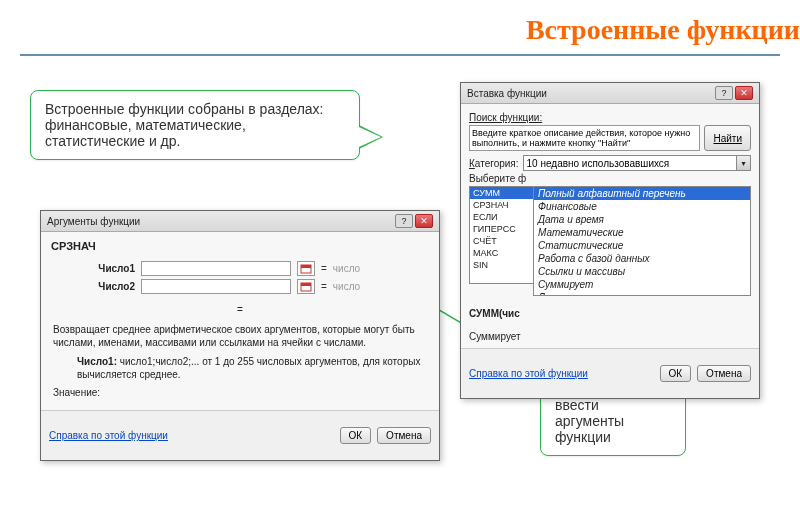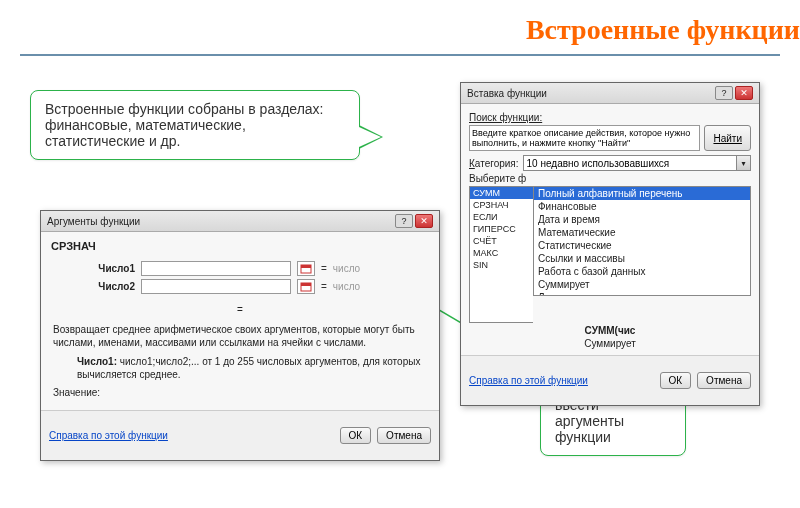--- a/index.html
+++ b/index.html
@@ -30,29 +30,29 @@
 .lbl { font-size: 10px; margin: 2px 0; }
 .lbl u { text-decoration: underline; }
 .searchbox { display:flex; gap:4px; margin-bottom:4px; }
 .searchbox textarea { flex:1; height:26px; font-size:9px; padding:2px; resize:none; border:1px solid #999; background:#fff; font-family:inherit; }
 .btn { background:linear-gradient(#fafafa,#ddd); border:1px solid #888; border-radius:3px; padding:2px 8px; font-size:10px; cursor:pointer; }
 .row { display:flex; align-items:center; gap:4px; margin:2px 0; }
 .combo { position:relative; flex:1; }
 .combo-input { width:100%; border:1px solid #888; background:#fff; padding:1px 14px 1px 3px; font-size:10px; height:16px; }
 .combo-arrow { position:absolute; right:1px; top:1px; width:14px; height:14px; background:linear-gradient(#eee,#ccc); border-left:1px solid #888; display:flex; align-items:center; justify-content:center; font-size:8px; }
 .catlist { border:1px solid #888; background:#fff; margin-top:0; height:110px; overflow:hidden; font-size:10px; }
-.catlist div { padding:1px 4px; }
+.catlist div { padding:1px 4px;font-style:italic; }
 .catlist .sel { background:#2a6bd6; color:#fff; }
-.funclist { border:1px solid #888; background:#fff; width:60px; height:137px; font-size:9px; overflow:hidden; }
+.funclist { border:1px solid #888; background:#fff; width:60px; height:98px; font-size:9px; overflow:hidden; }
 .funclist div { padding:1px 3px; }
 .funclist .sel { background:#2a6bd6; color:#fff; }
 .two-lists { display:flex; gap:0; }
 .two-lists .funclist { width: 64px; border-right:0; }
 .two-lists .catlist { flex:1; }
-.resline { font-size:10px; margin-top:2px;text-align:center; }
+.resline { font-size:10px; margin-top:12px; }
 .helplink { color:#0645c7; font-size:10px; text-decoration:underline; cursor:pointer; }
 .dialog-footer { display:flex; justify-content:space-between; align-items:center; padding:16px 8px; border-top:1px solid #ccc; background:#f0f0f0; }
 .dialog-footer .right { display:flex; gap:6px; }
 
 
 .dialog2 { left: 40px; top: 210px; width: 400px; }
 .funcname { font-weight: bold; font-size: 11px; padding: 2px 0 6px 2px; }
 .argrow { display:flex; align-items:center; gap:6px; margin:3px 0 3px 32px; }
 .argrow .alabel { width:54px; text-align:right; font-size:10px; font-weight:bold; }
 .argrow input[type=text] { width:150px; border:1px solid #999; padding:1px 2px; font-size:10px; height:15px; background:#fff; }
@@ -113,22 +113,22 @@
         <div>СЧЁТ</div>
         <div>МАКС</div>
         <div>SIN</div>
       </div>
       <div class="catlist">
         <div class="sel">Полный алфавитный перечень</div>
         <div>Финансовые</div>
         <div>Дата и время</div>
         <div>Математические</div>
         <div>Статистические</div>
+        <div>Работа с базой данных</div>
         <div>Ссылки и массивы</div>
-        <div>Работа с базой данных</div>
         <div>Суммирует</div>
         <div>Логические</div>
 
       </div>
     </div>
     <div class="resline"><b>СУММ(чис</b></div>
     <div class="resline">Суммирует</div>
   </div>
   <div class="dialog-footer">
     <span class="helplink">Справка по этой функции</span>

